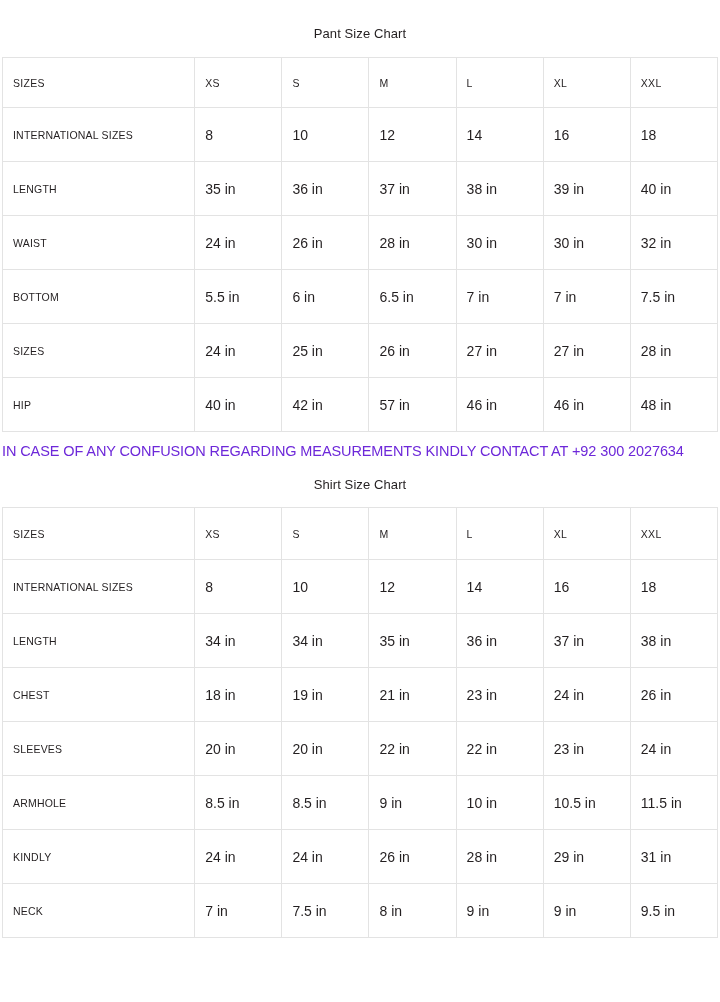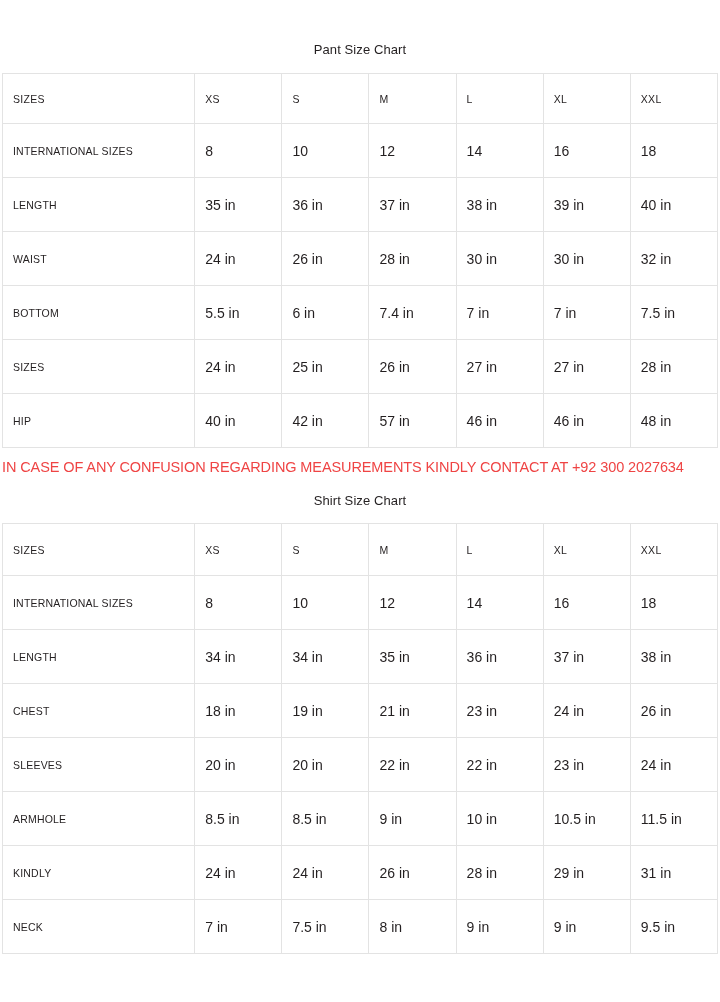--- a/index.html
+++ b/index.html
@@ -23,21 +23,21 @@
   .chart-title {
     text-align: center;
     font-size: 13px;
     color: #231f20;
     letter-spacing: 0.1px;
     padding: 0;
     margin: 0;
     line-height: 1;
   }
   .title-pant {
-    padding-top: 43px;
+    padding-top: 27px;
     padding-bottom: 17px;
   }
   .title-shirt {
     padding-top: 18px;
     padding-bottom: 16px;
   }
   table.size-table {
     border-collapse: collapse;
     width: 716px;
     margin: 0 2px;
@@ -69,21 +69,21 @@
   .pant-table td { height: 53px; }
   .pant-table tr:first-child td { height: 49px; }
   .shirt-table td { height: 53px; }
   .shirt-table tr:first-child td { height: 51px; }
 
   col.c0 { width: 192px; }
   col.cx { width: 87px; }
 
   .note {
     font-size: 14.5px;
-    color: #ef4444;
+    color: #6d28d9;
     letter-spacing: -0.1px;
     white-space: nowrap;
     padding: 11px 0 0 2px;
     line-height: 1.2;
   }
 </style>
 </head>
 <body>
 
 <div class="page">
@@ -134,21 +134,21 @@
         <td class="val">26 in</td>
         <td class="val">28 in</td>
         <td class="val">30 in</td>
         <td class="val">30 in</td>
         <td class="val">32 in</td>
       </tr>
       <tr>
         <td class="label">BOTTOM</td>
         <td class="val">5.5 in</td>
         <td class="val">6 in</td>
-        <td class="val">7.4 in</td>
+        <td class="val">6.5 in</td>
         <td class="val">7 in</td>
         <td class="val">7 in</td>
         <td class="val">7.5 in</td>
       </tr>
       <tr>
         <td class="label">SIZES</td>
         <td class="val">24 in</td>
         <td class="val">25 in</td>
         <td class="val">26 in</td>
         <td class="val">27 in</td>

